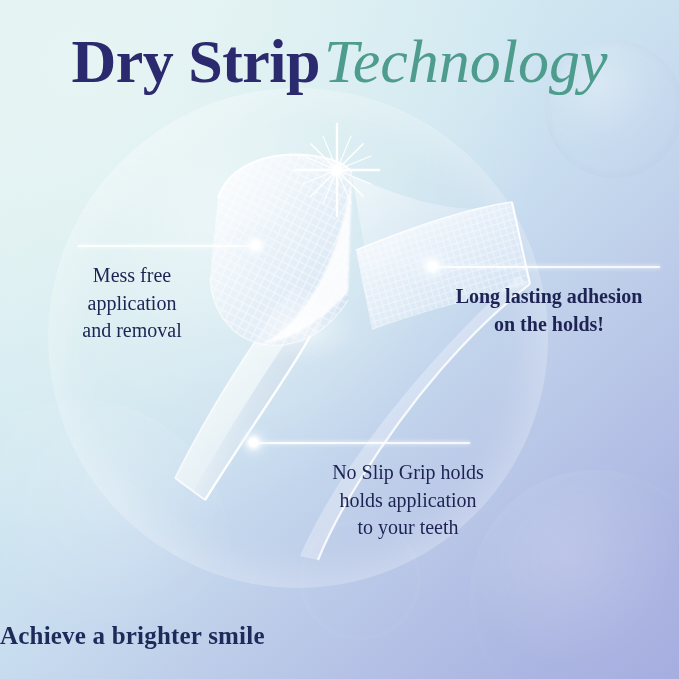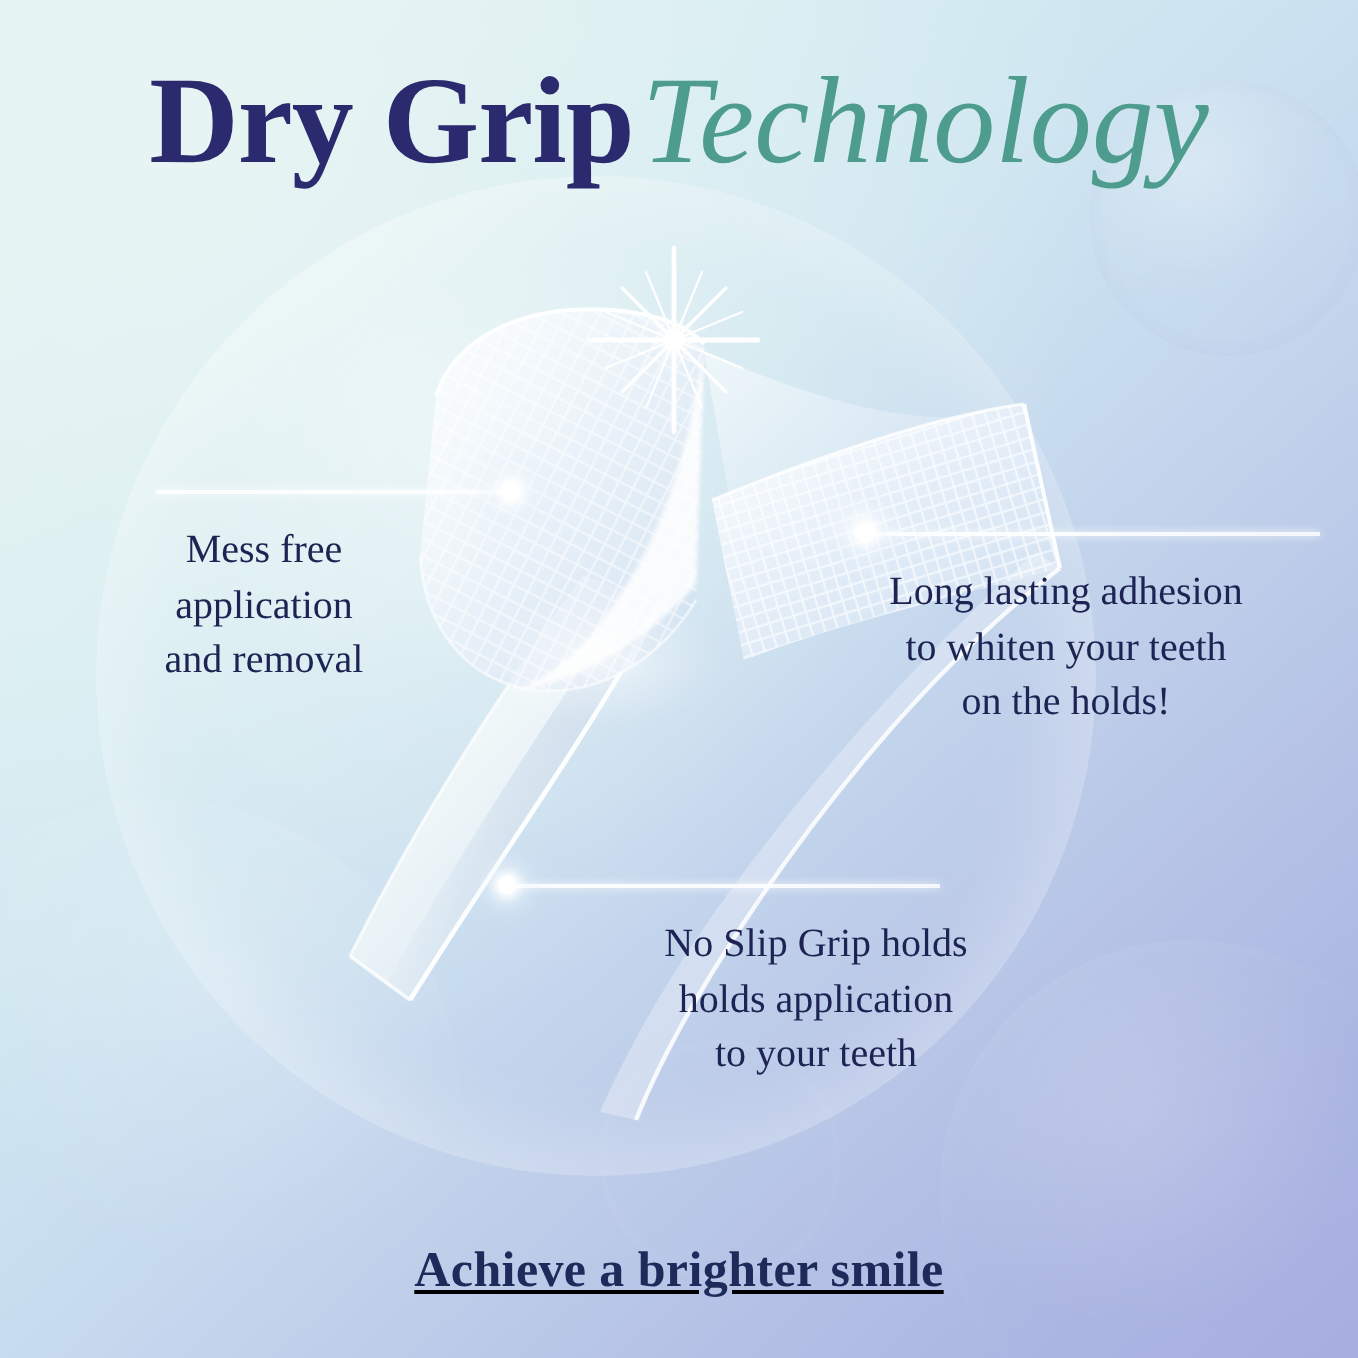--- a/index.html
+++ b/index.html
@@ -128,30 +128,29 @@
   
   .callout {
     position: absolute;
     color: #1d2352;
     font-size: 20px;
     line-height: 1.38;
     text-align: center;
     font-weight: normal;
   }
   .callout-left  { left: 28px;  top: 262px; width: 208px; }
-  .callout-right { left: 408px; top: 283px; width: 250px; }
+  .callout-right { left: 424px; top: 283px; width: 250px; font-weight: bold; }
   .callout-mid   { left: 274px; top: 459px; width: 268px; }
 
   
   .footer {
     position: absolute;
     left: 0; right: 0;
     bottom: 28px;
-    text-align: center;
-    text-decoration: underline;
+    text-align: left;
   }
   .footer-line1 {
     font-size: 25px;
     font-weight: bold;
     color: #1e2a5a;
     line-height: 1.22;
     letter-spacing: 0.2px;
   }
   .footer-line2 {
     font-size: 25px;
@@ -166,21 +165,21 @@
 
 <div id="poster">
 
   <div class="bubble bubble-main"></div>
   <div class="bubble bubble-tr"></div>
   <div class="bubble bubble-br"></div>
   <div class="bubble bubble-bl"></div>
   <div class="bubble bubble-small"></div>
 
   <div class="title">
-    <span class="title-bold">Dry Grip</span><span class="title-italic">Technology</span>
+    <span class="title-bold">Dry Strip</span><span class="title-italic">Technology</span>
   </div>
 
   <svg class="artwork" viewBox="0 0 679 679" xmlns="http://www.w3.org/2000/svg">
     <defs>
       <pattern id="mesh" width="11" height="11" patternUnits="userSpaceOnUse" patternTransform="rotate(-18)">
         <path d="M0 5.5 L5.5 0 L11 5.5 L5.5 11 Z" fill="none" stroke="rgba(255,255,255,0.95)" stroke-width="1.1"></path>
       </pattern>
       <pattern id="mesh2" width="9" height="9" patternUnits="userSpaceOnUse" patternTransform="rotate(28)">
         <path d="M0 4.5 L4.5 0 L9 4.5 L4.5 9 Z" fill="none" stroke="rgba(255,255,255,0.98)" stroke-width="1.0"></path>
       </pattern>
@@ -293,21 +292,20 @@
   <div class="node-dot  dot-mid"></div>
 
   <div class="callout callout-left">
     <div>Mess free</div>
     <div>application</div>
     <div>and removal</div>
   </div>
 
   <div class="callout callout-right">
     <div>Long lasting adhesion</div>
-    <div>to whiten your teeth</div>
     <div>on the holds!</div>
   </div>
 
   <div class="callout callout-mid">
     <div>No Slip Grip holds</div>
     <div>holds application</div>
     <div>to your teeth</div>
   </div>
 
   <div class="footer">

